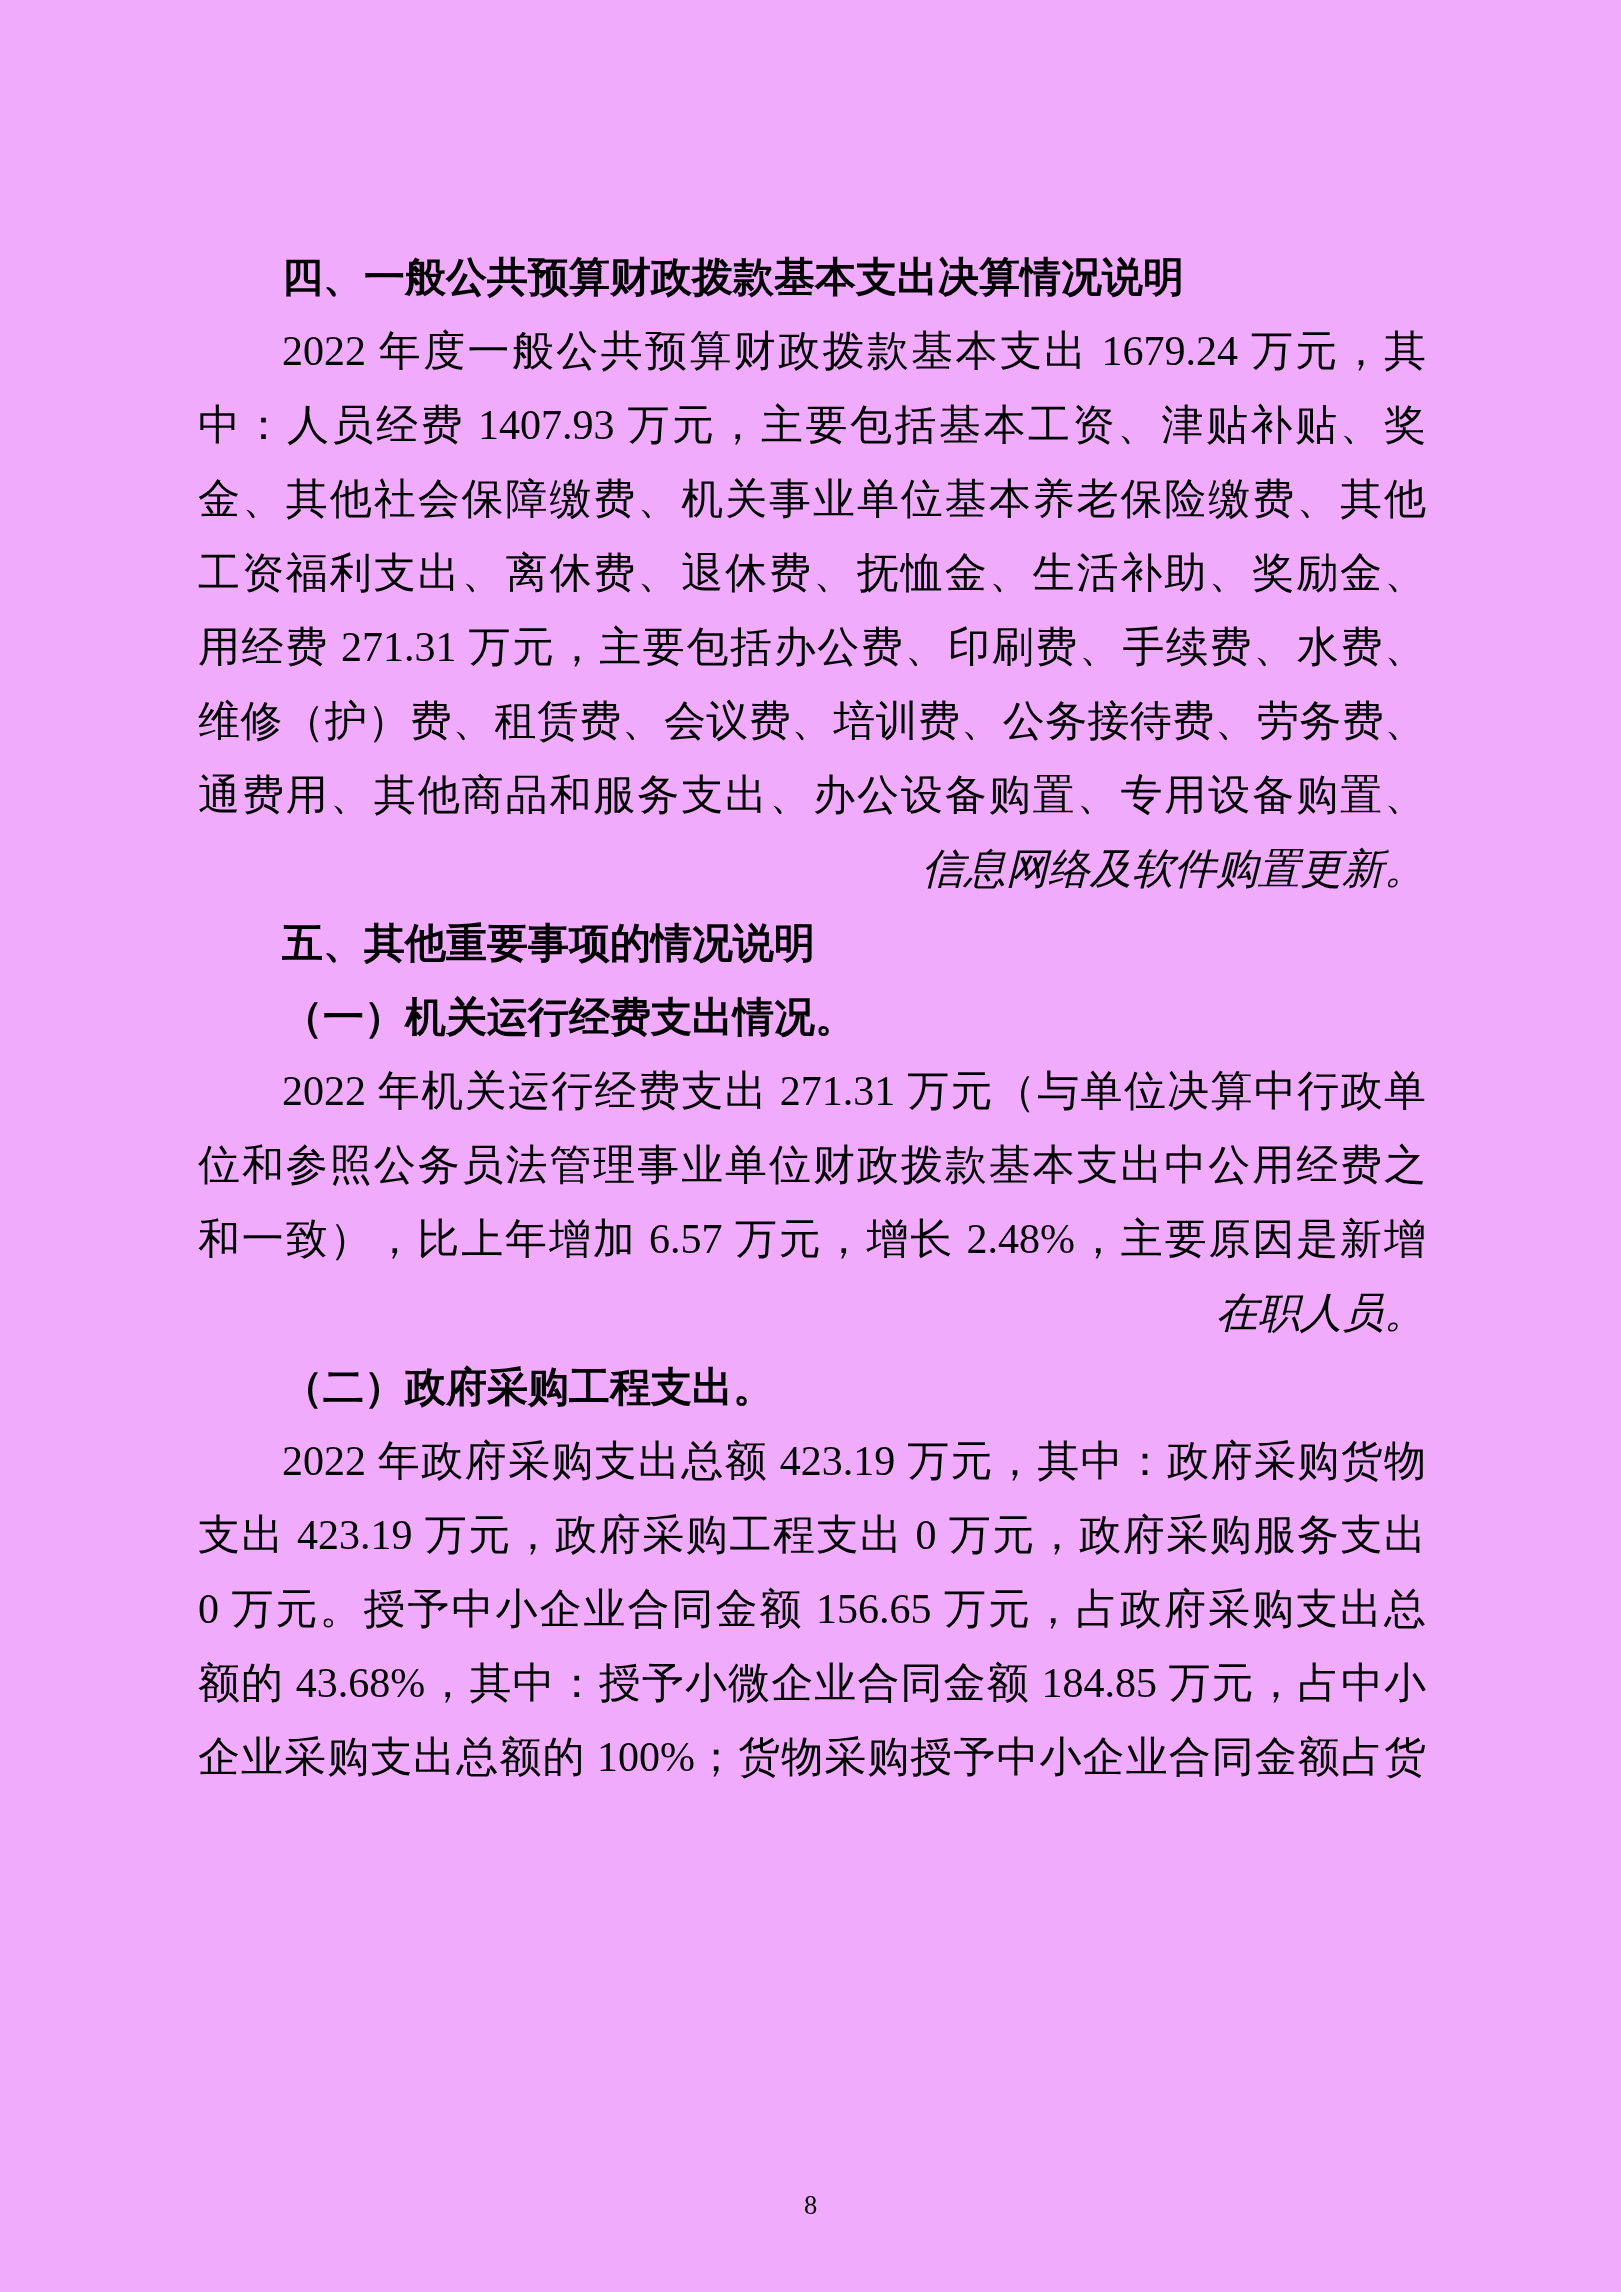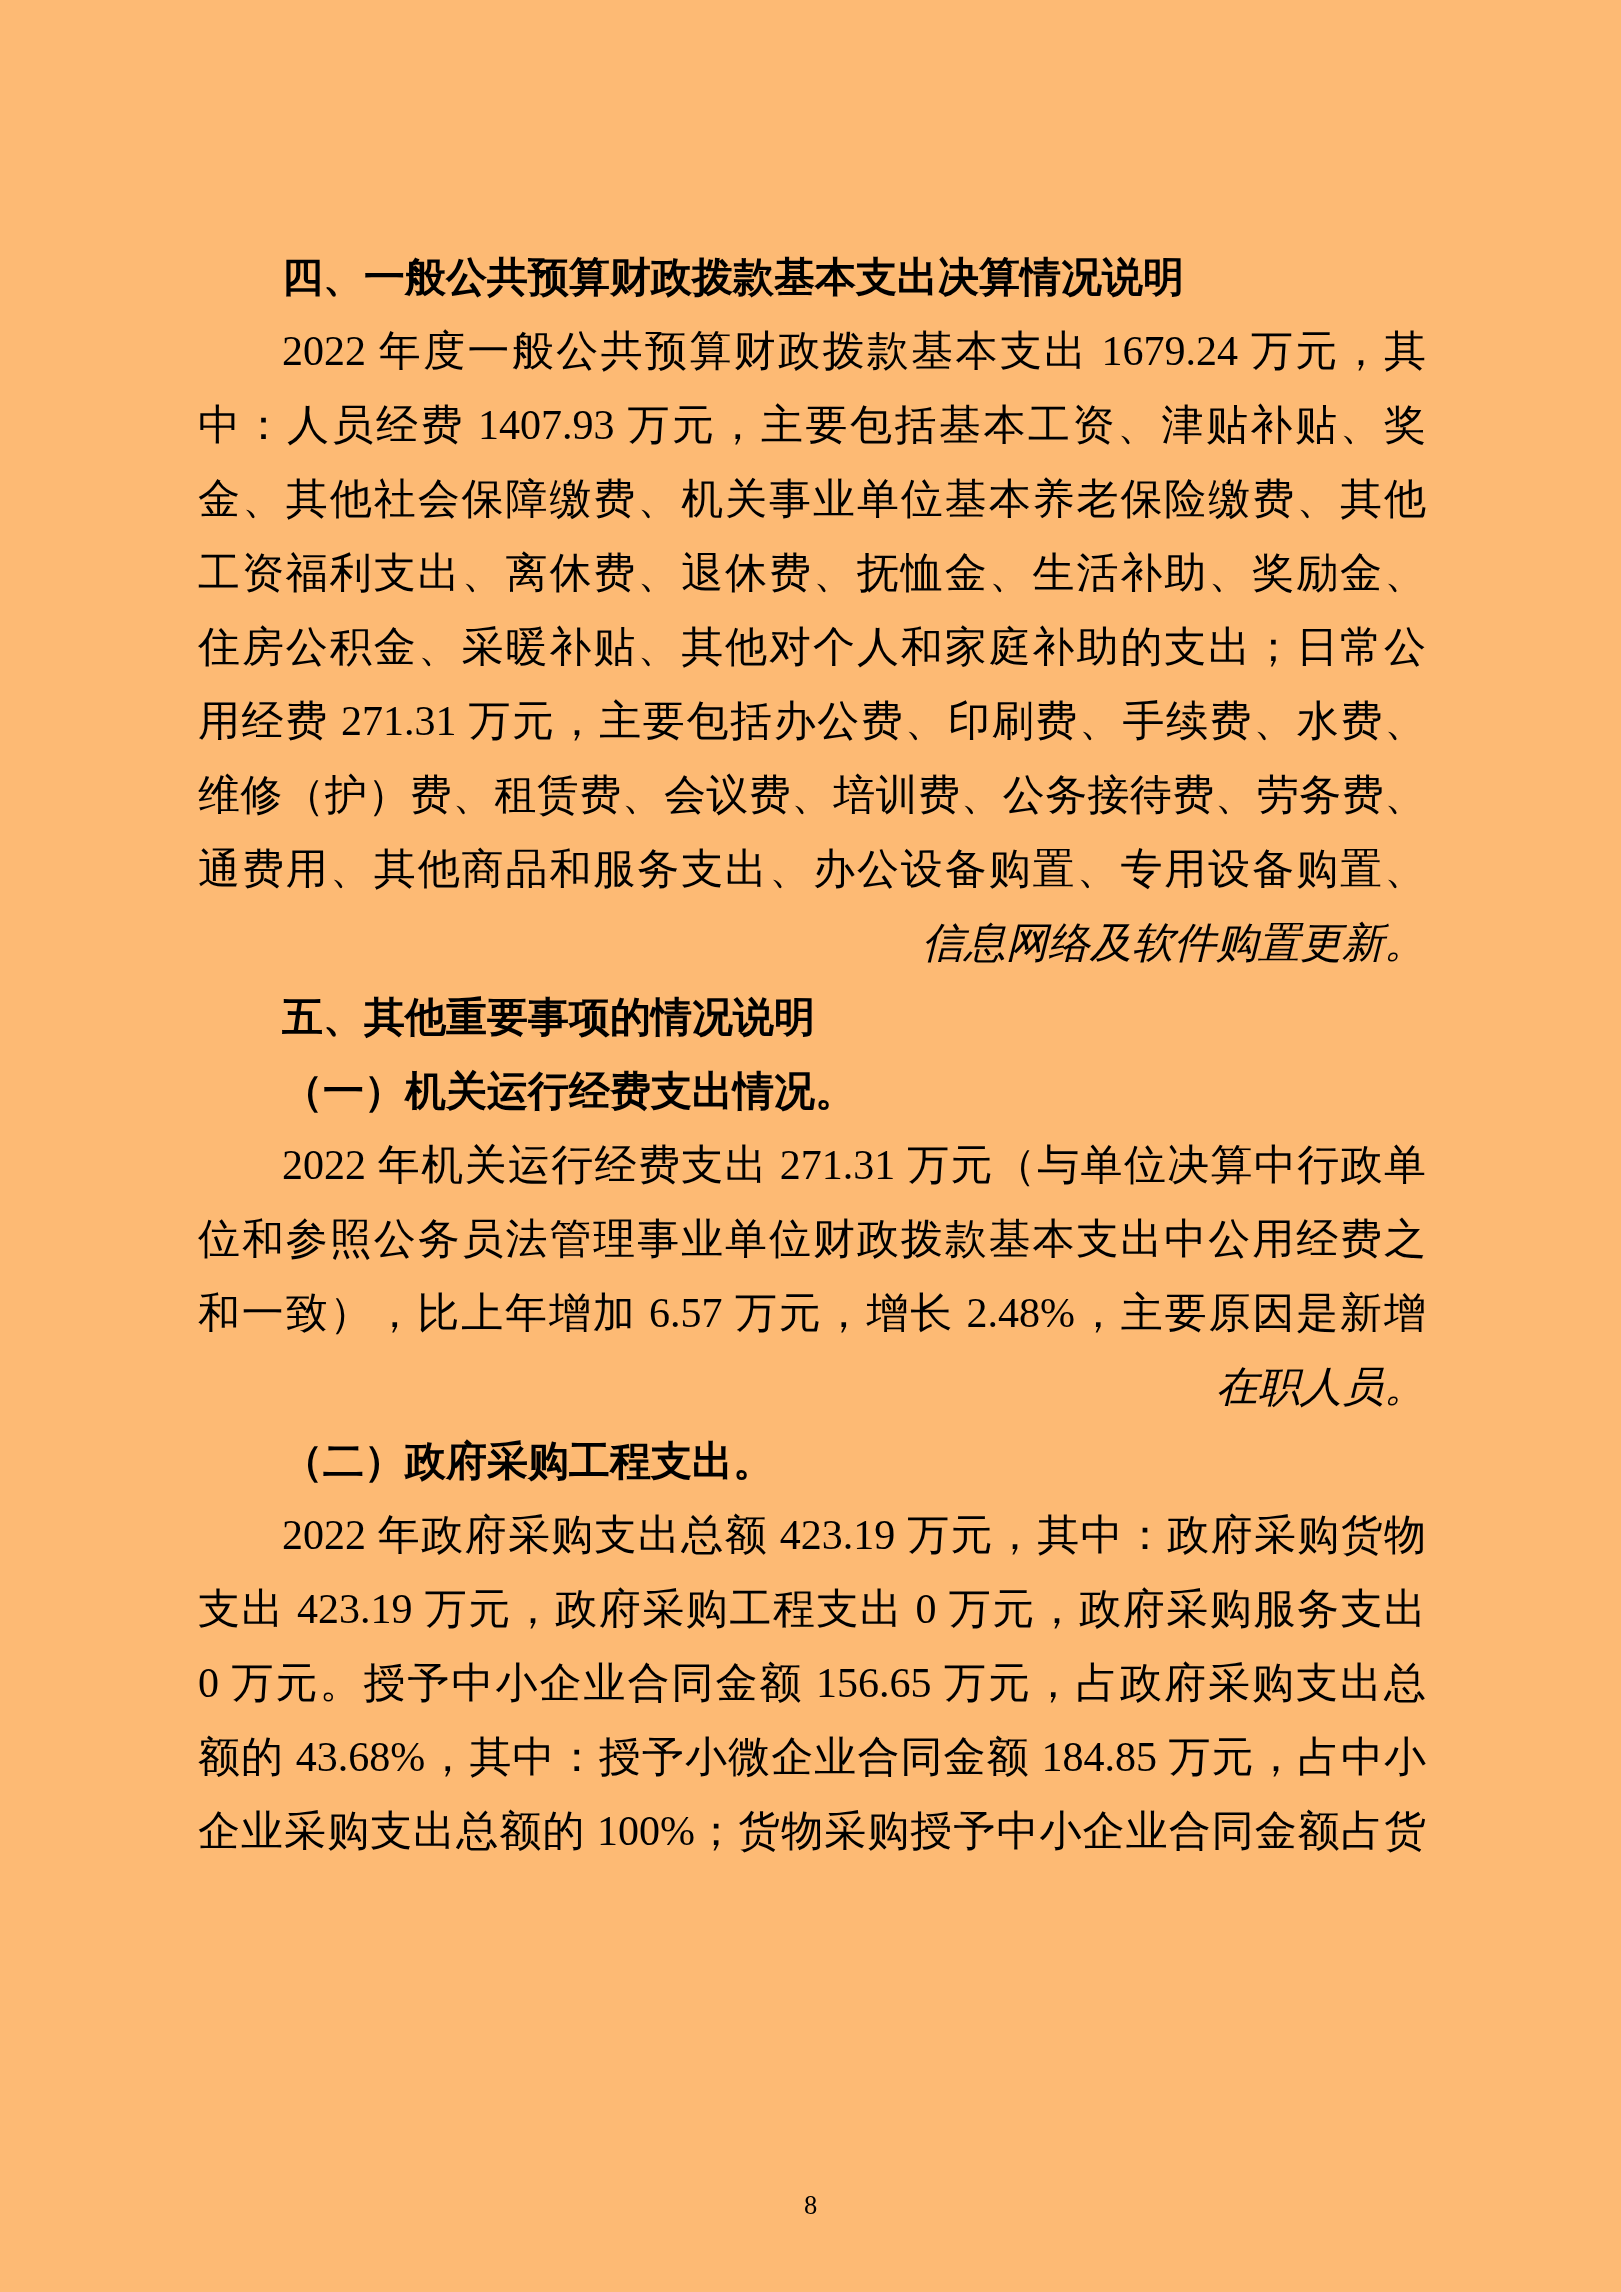--- a/index.html
+++ b/index.html
@@ -5,21 +5,21 @@
   html, body {
     margin: 0;
     padding: 0;
     background: #9a9a9a;
   }
   .page {
     position: relative;
     width: 1621px;
     height: 2293px;
     margin: 0 auto;
-    background: #fdba74;
+    background: #f0abfc;
     overflow: hidden;
     color: #000000;
   }
   .text-block {
     position: absolute;
     left: 198px;
     top: 240px;
     width: 1228px;
   }
   .line {
@@ -79,21 +79,20 @@
 <body>
 
 <div class="page">
 
   <div class="text-block">
     <div class="line h1">四、一般公共预算财政拨款基本支出决算情况说明</div>
     <div class="line p-first">2022 年度一般公共预算财政拨款基本支出 1679.24 万元，其</div>
     <div class="line p-mid">中：人员经费 1407.93 万元，主要包括基本工资、津贴补贴、奖</div>
     <div class="line p-mid">金、其他社会保障缴费、机关事业单位基本养老保险缴费、其他</div>
     <div class="line p-mid">工资福利支出、离休费、退休费、抚恤金、生活补助、奖励金、</div>
-    <div class="line p-mid">住房公积金、采暖补贴、其他对个人和家庭补助的支出；日常公</div>
     <div class="line p-mid">用经费 271.31 万元，主要包括办公费、印刷费、手续费、水费、</div>
     <div class="line p-mid">维修（护）费、租赁费、会议费、培训费、公务接待费、劳务费、</div>
     <div class="line p-mid">通费用、其他商品和服务支出、办公设备购置、专用设备购置、</div>
     <div class="line p-last">信息网络及软件购置更新。</div>
     <div class="line h1">五、其他重要事项的情况说明</div>
     <div class="line h2">（一）机关运行经费支出情况。</div>
     <div class="line p-first">2022 年机关运行经费支出 271.31 万元（与单位决算中行政单</div>
     <div class="line p-mid">位和参照公务员法管理事业单位财政拨款基本支出中公用经费之</div>
     <div class="line p-mid">和一致），比上年增加 6.57 万元，增长 2.48%，主要原因是新增</div>
     <div class="line p-last">在职人员。</div>

